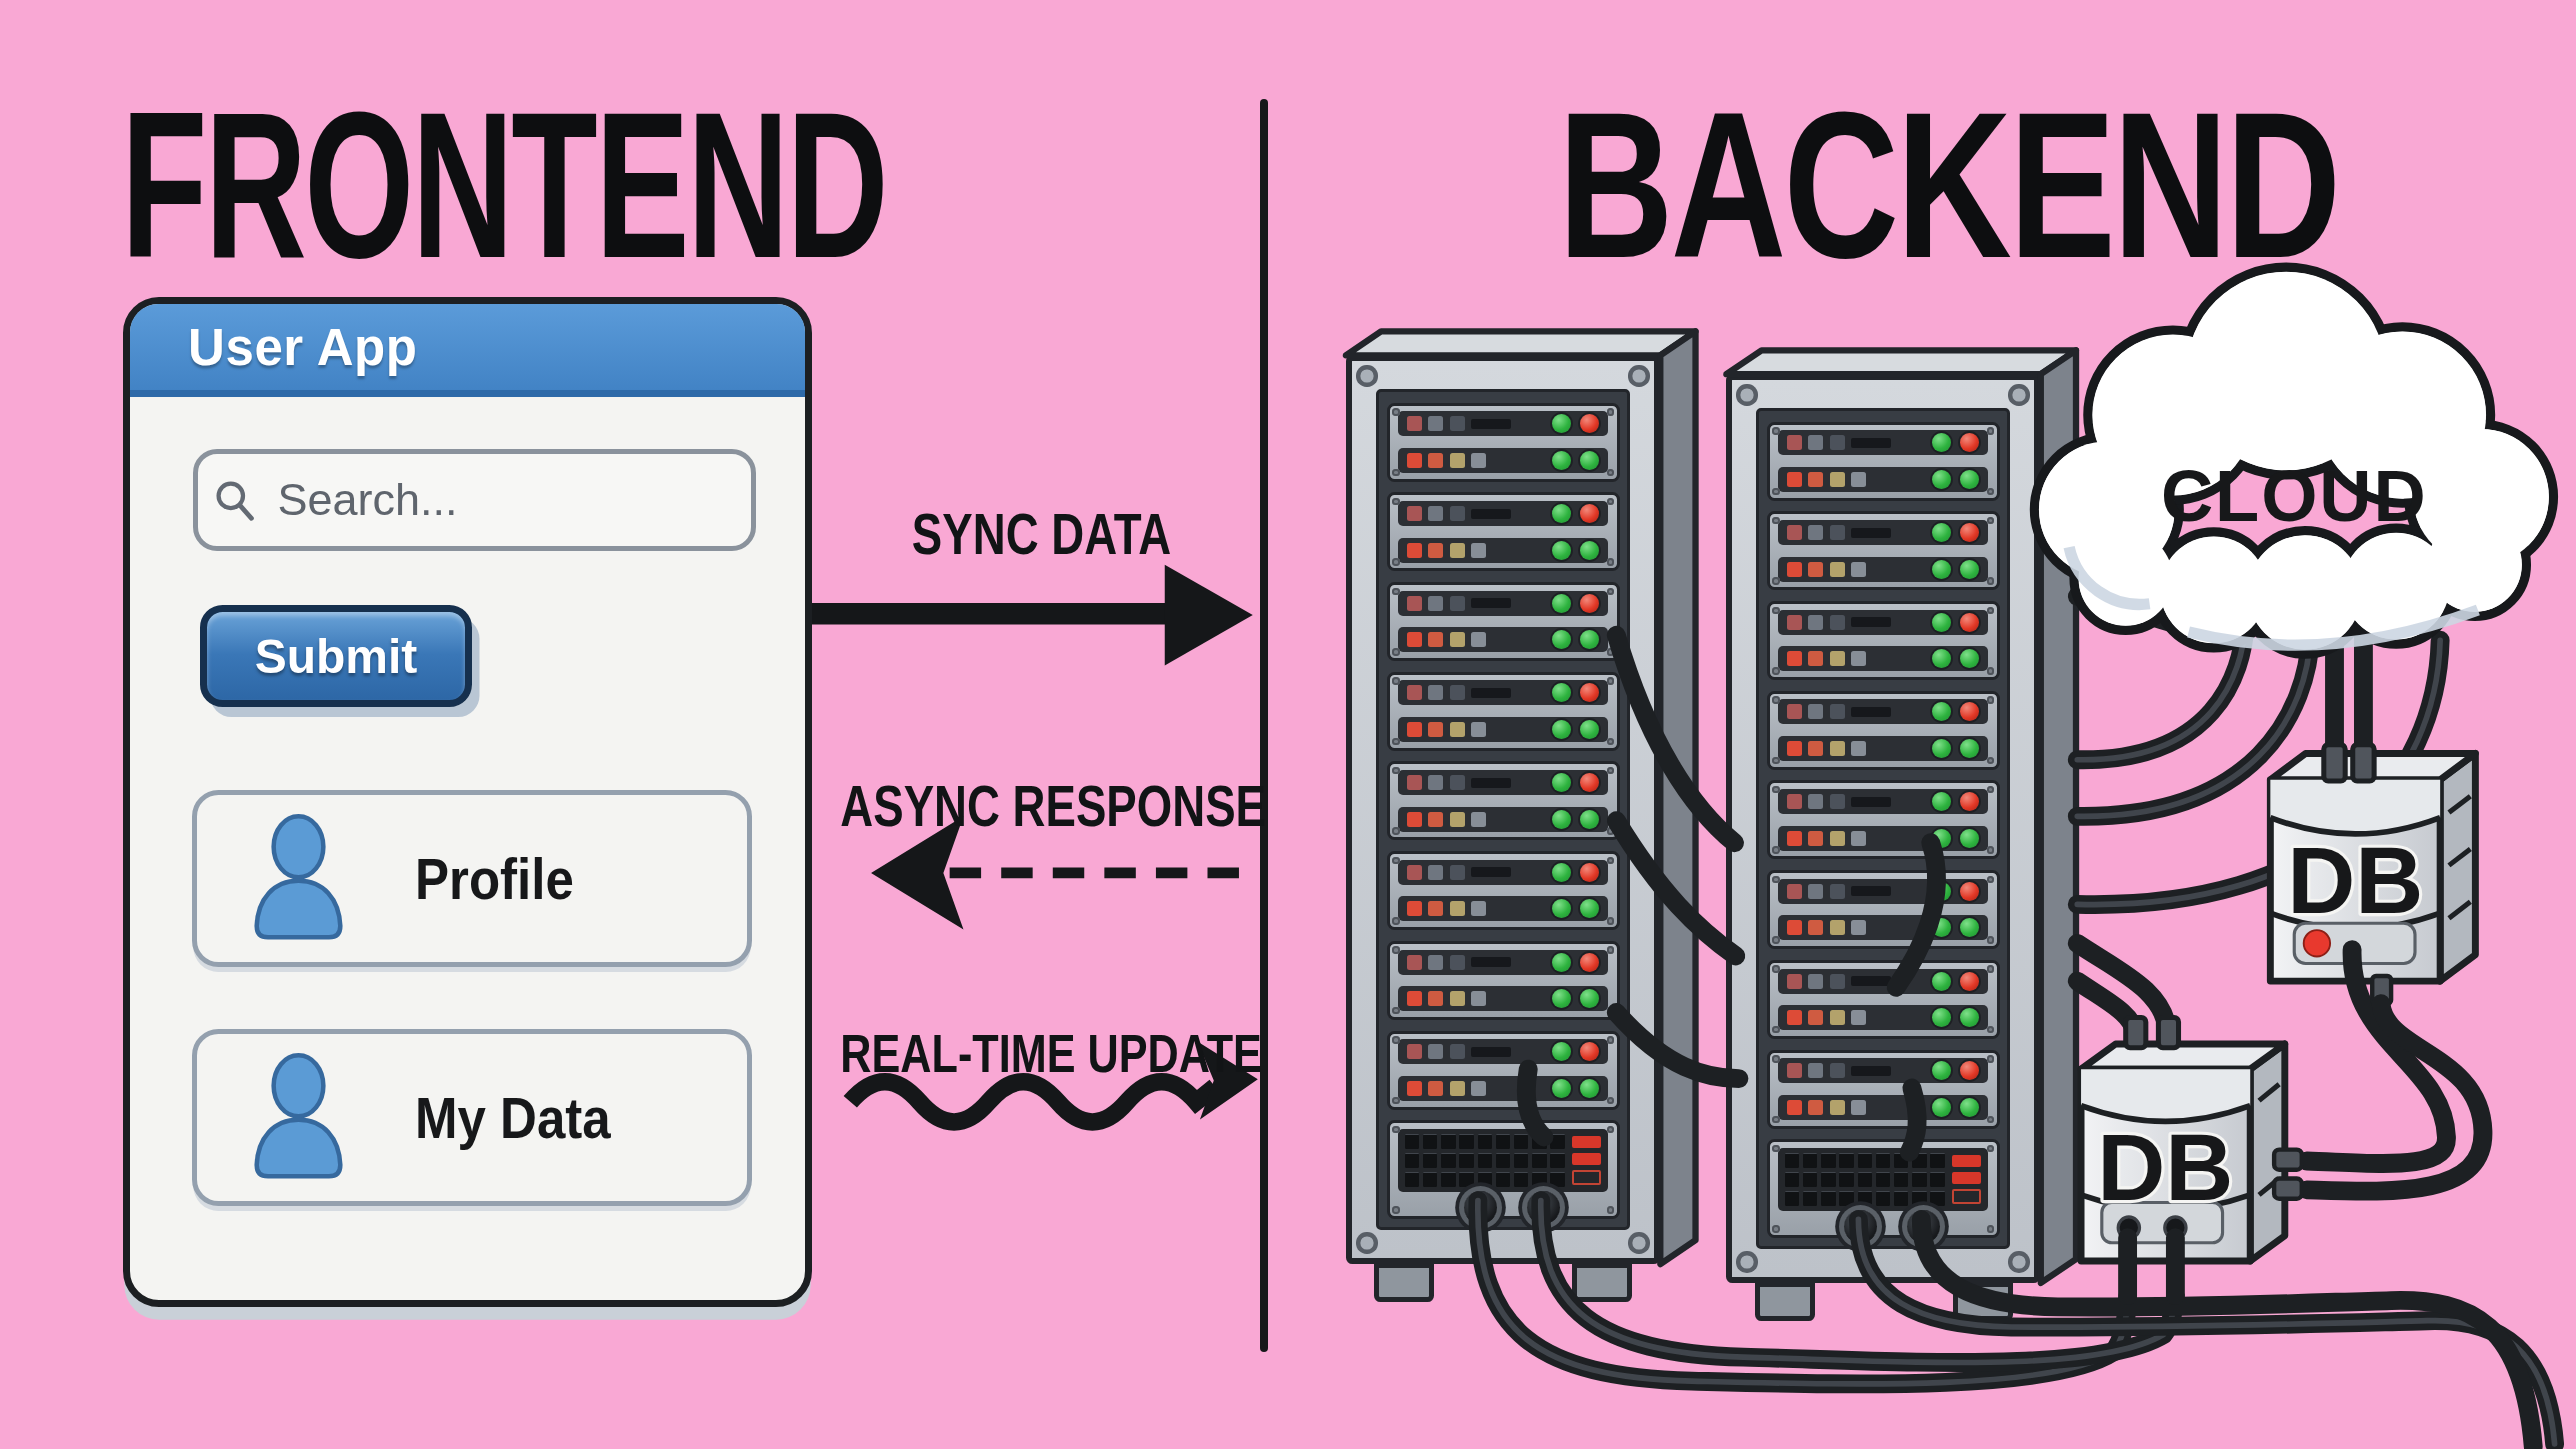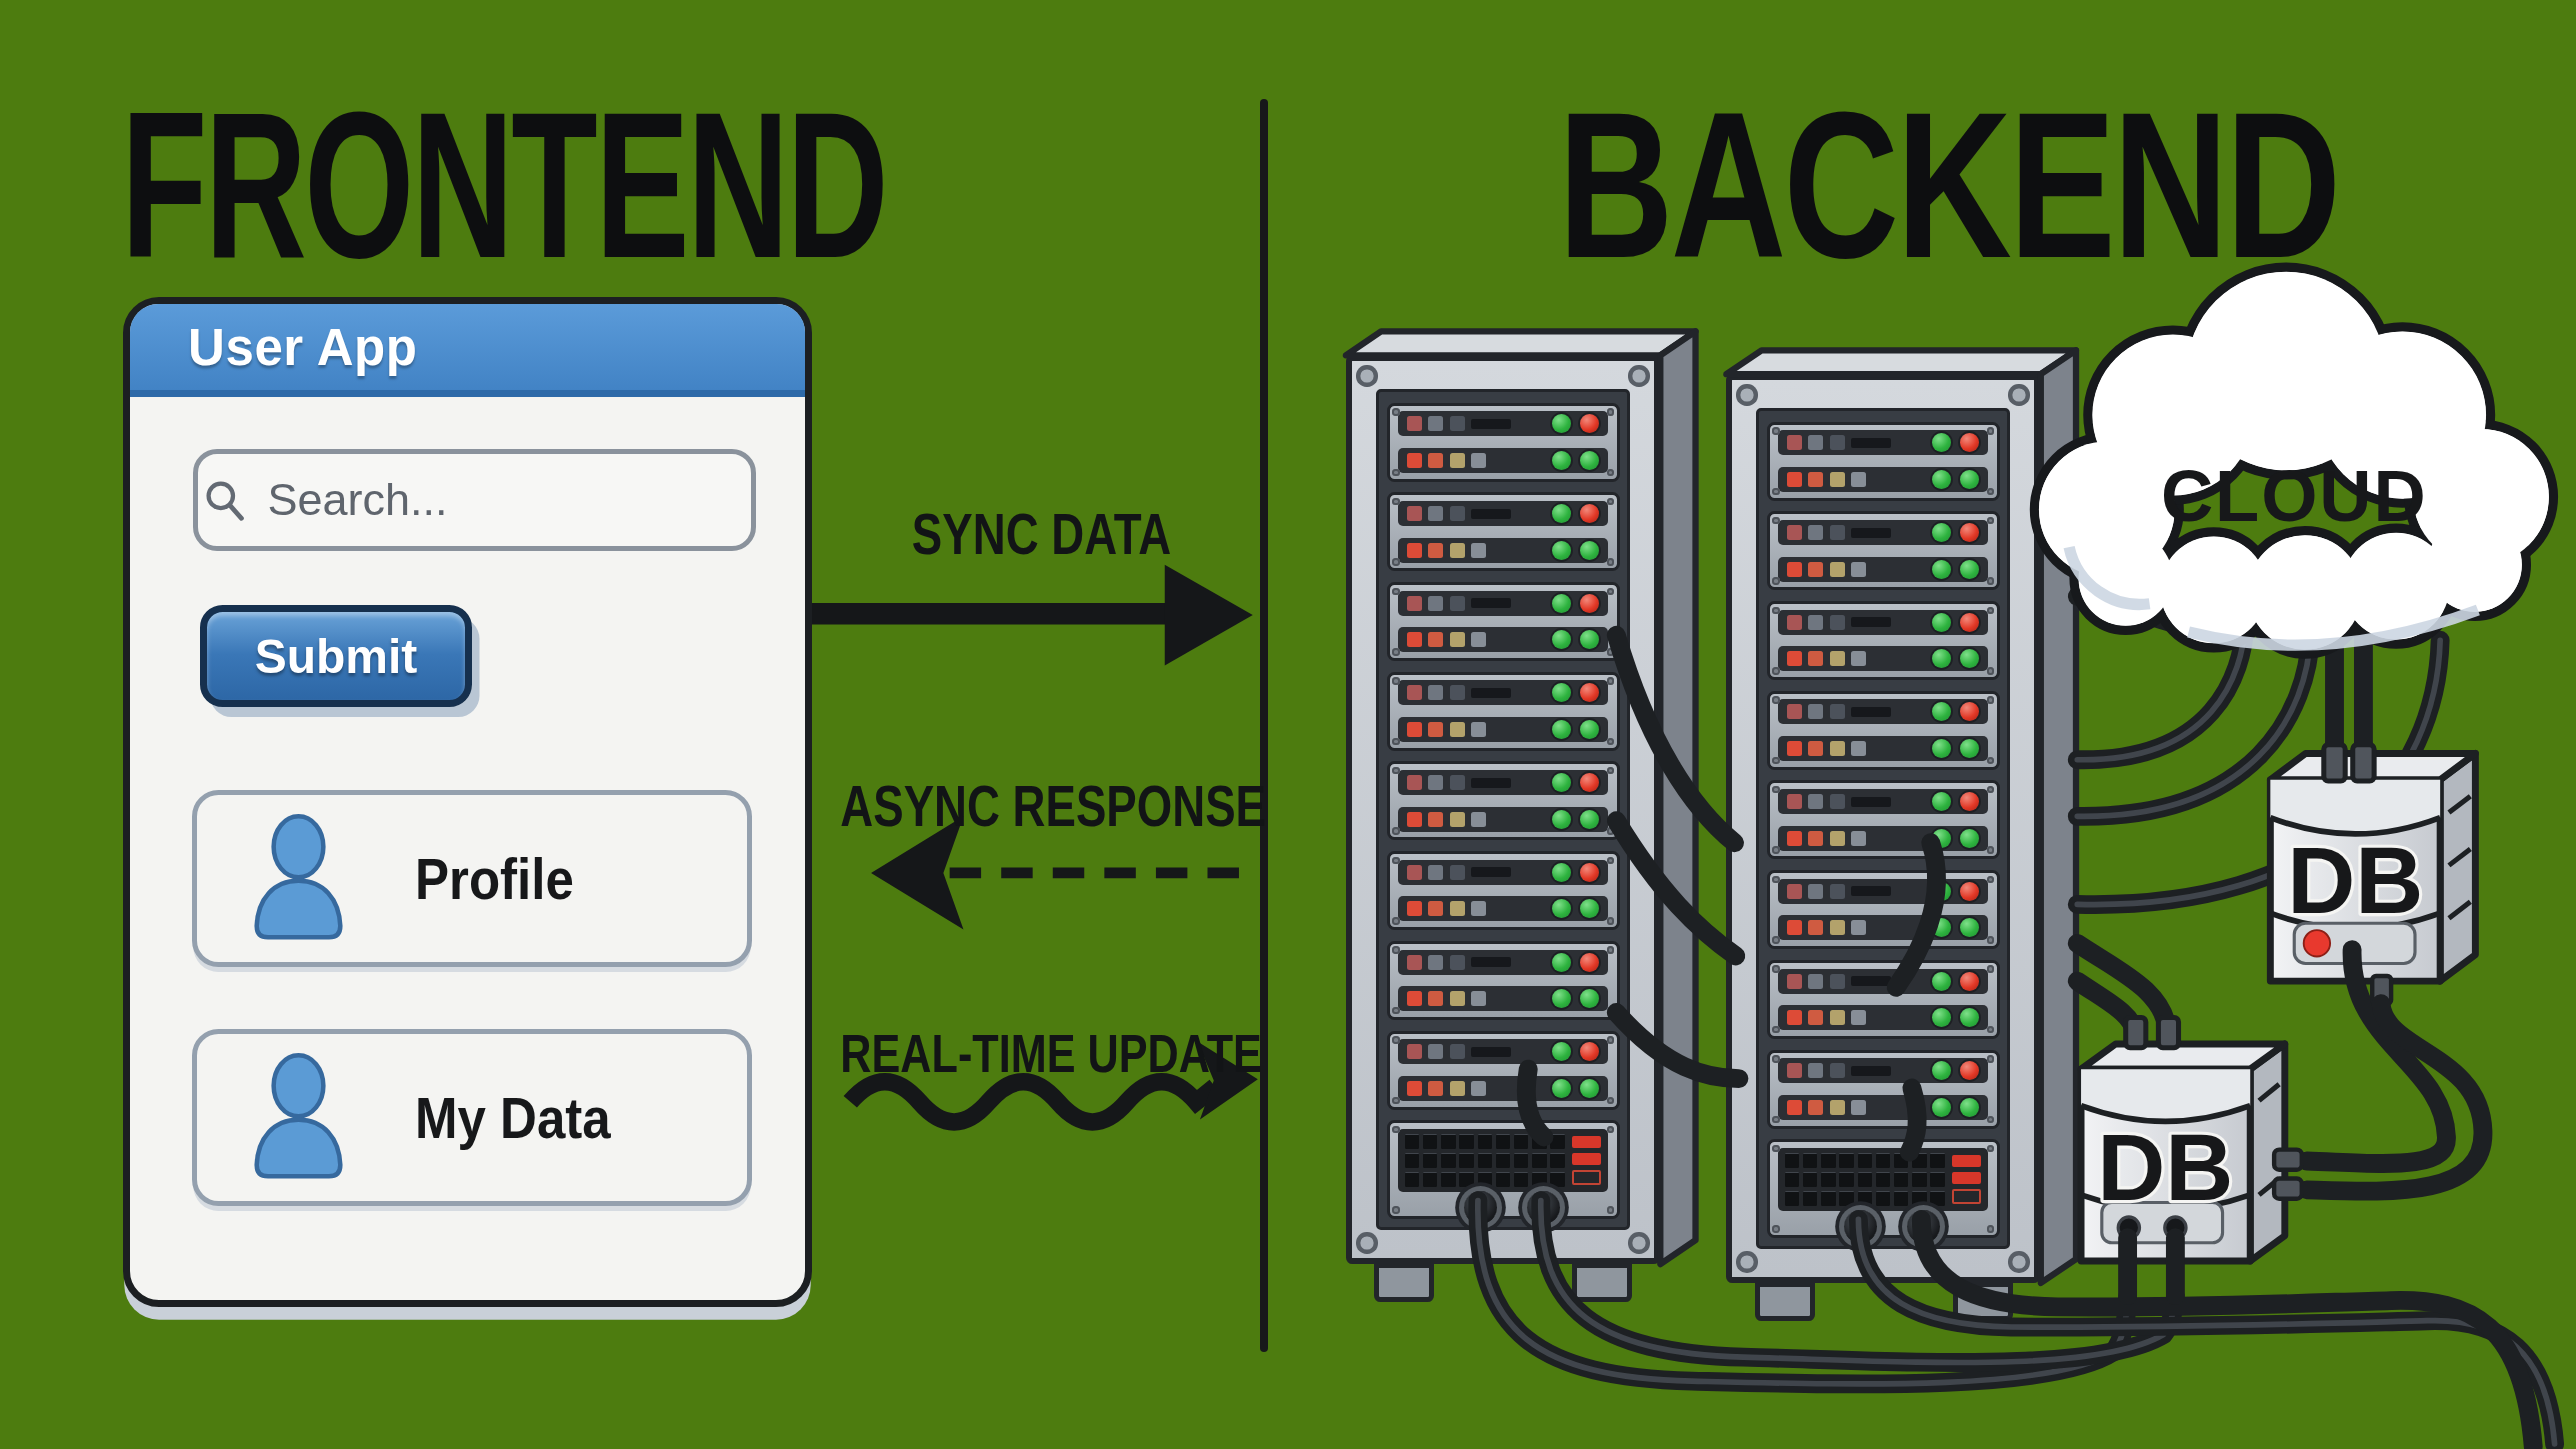--- a/index.html
+++ b/index.html
@@ -1,18 +1,18 @@
 <!DOCTYPE html>
 <html style="font-size:10px"><head>
 <meta charset="utf-8">
 <style>
   html,body{margin:0;padding:0;background:#e9e9e7;}
   .canvas{
     position:relative;width:2576px;height:1449px;overflow:hidden;
-    background:#4d7c0f;
+    background:#f9a8d4;
     font-family:"Liberation Sans", sans-serif;
   }
   
   .big-title{
     position:absolute;font-size:208px;font-weight:bold;color:#0d0e10;
     line-height:1;letter-spacing:-3.8px;transform-origin:left top;white-space:nowrap;
   }
   #title-frontend{left:121px;top:81px;transform:scaleX(.68);}
   #title-backend{left:1558px;top:81px;transform:scaleX(.77);}
 
@@ -32,21 +32,21 @@
     border-bottom:7.5px solid #2e6aa9;border-radius:28px 28px 0 0;
     display:flex;align-items:center;padding-left:58px;box-sizing:border-box;
   }
   .app-header-title{
     color:#ffffff;font-size:51px;font-weight:bold;letter-spacing:0.6px;
     text-shadow:0 2.5px 2.5px rgba(0,0,0,.28);
   }
   .search-box{
     position:absolute;left:63px;top:145px;width:563px;height:102px;
     border:5.7px solid #8a929c;border-radius:24px;background:#f7f7f5;
-    display:flex;align-items:center;padding:0 4px;box-sizing:border-box;
+    display:flex;align-items:center;padding:0 14px;box-sizing:border-box;
   }
   .search-box svg{flex:0 0 auto;}
   .search-input{
     border:none;outline:none;background:transparent;flex:1;margin-left:16.4px;
     font-family:"Liberation Sans",sans-serif;font-size:45px;color:#40454c;min-width:0;
   }
   .search-input::placeholder{color:#5f656d;opacity:1;}
   .submit-btn{
     position:absolute;left:70px;top:301px;width:272px;height:102px;
     border:7.5px solid #16304e;border-radius:22.6px;

